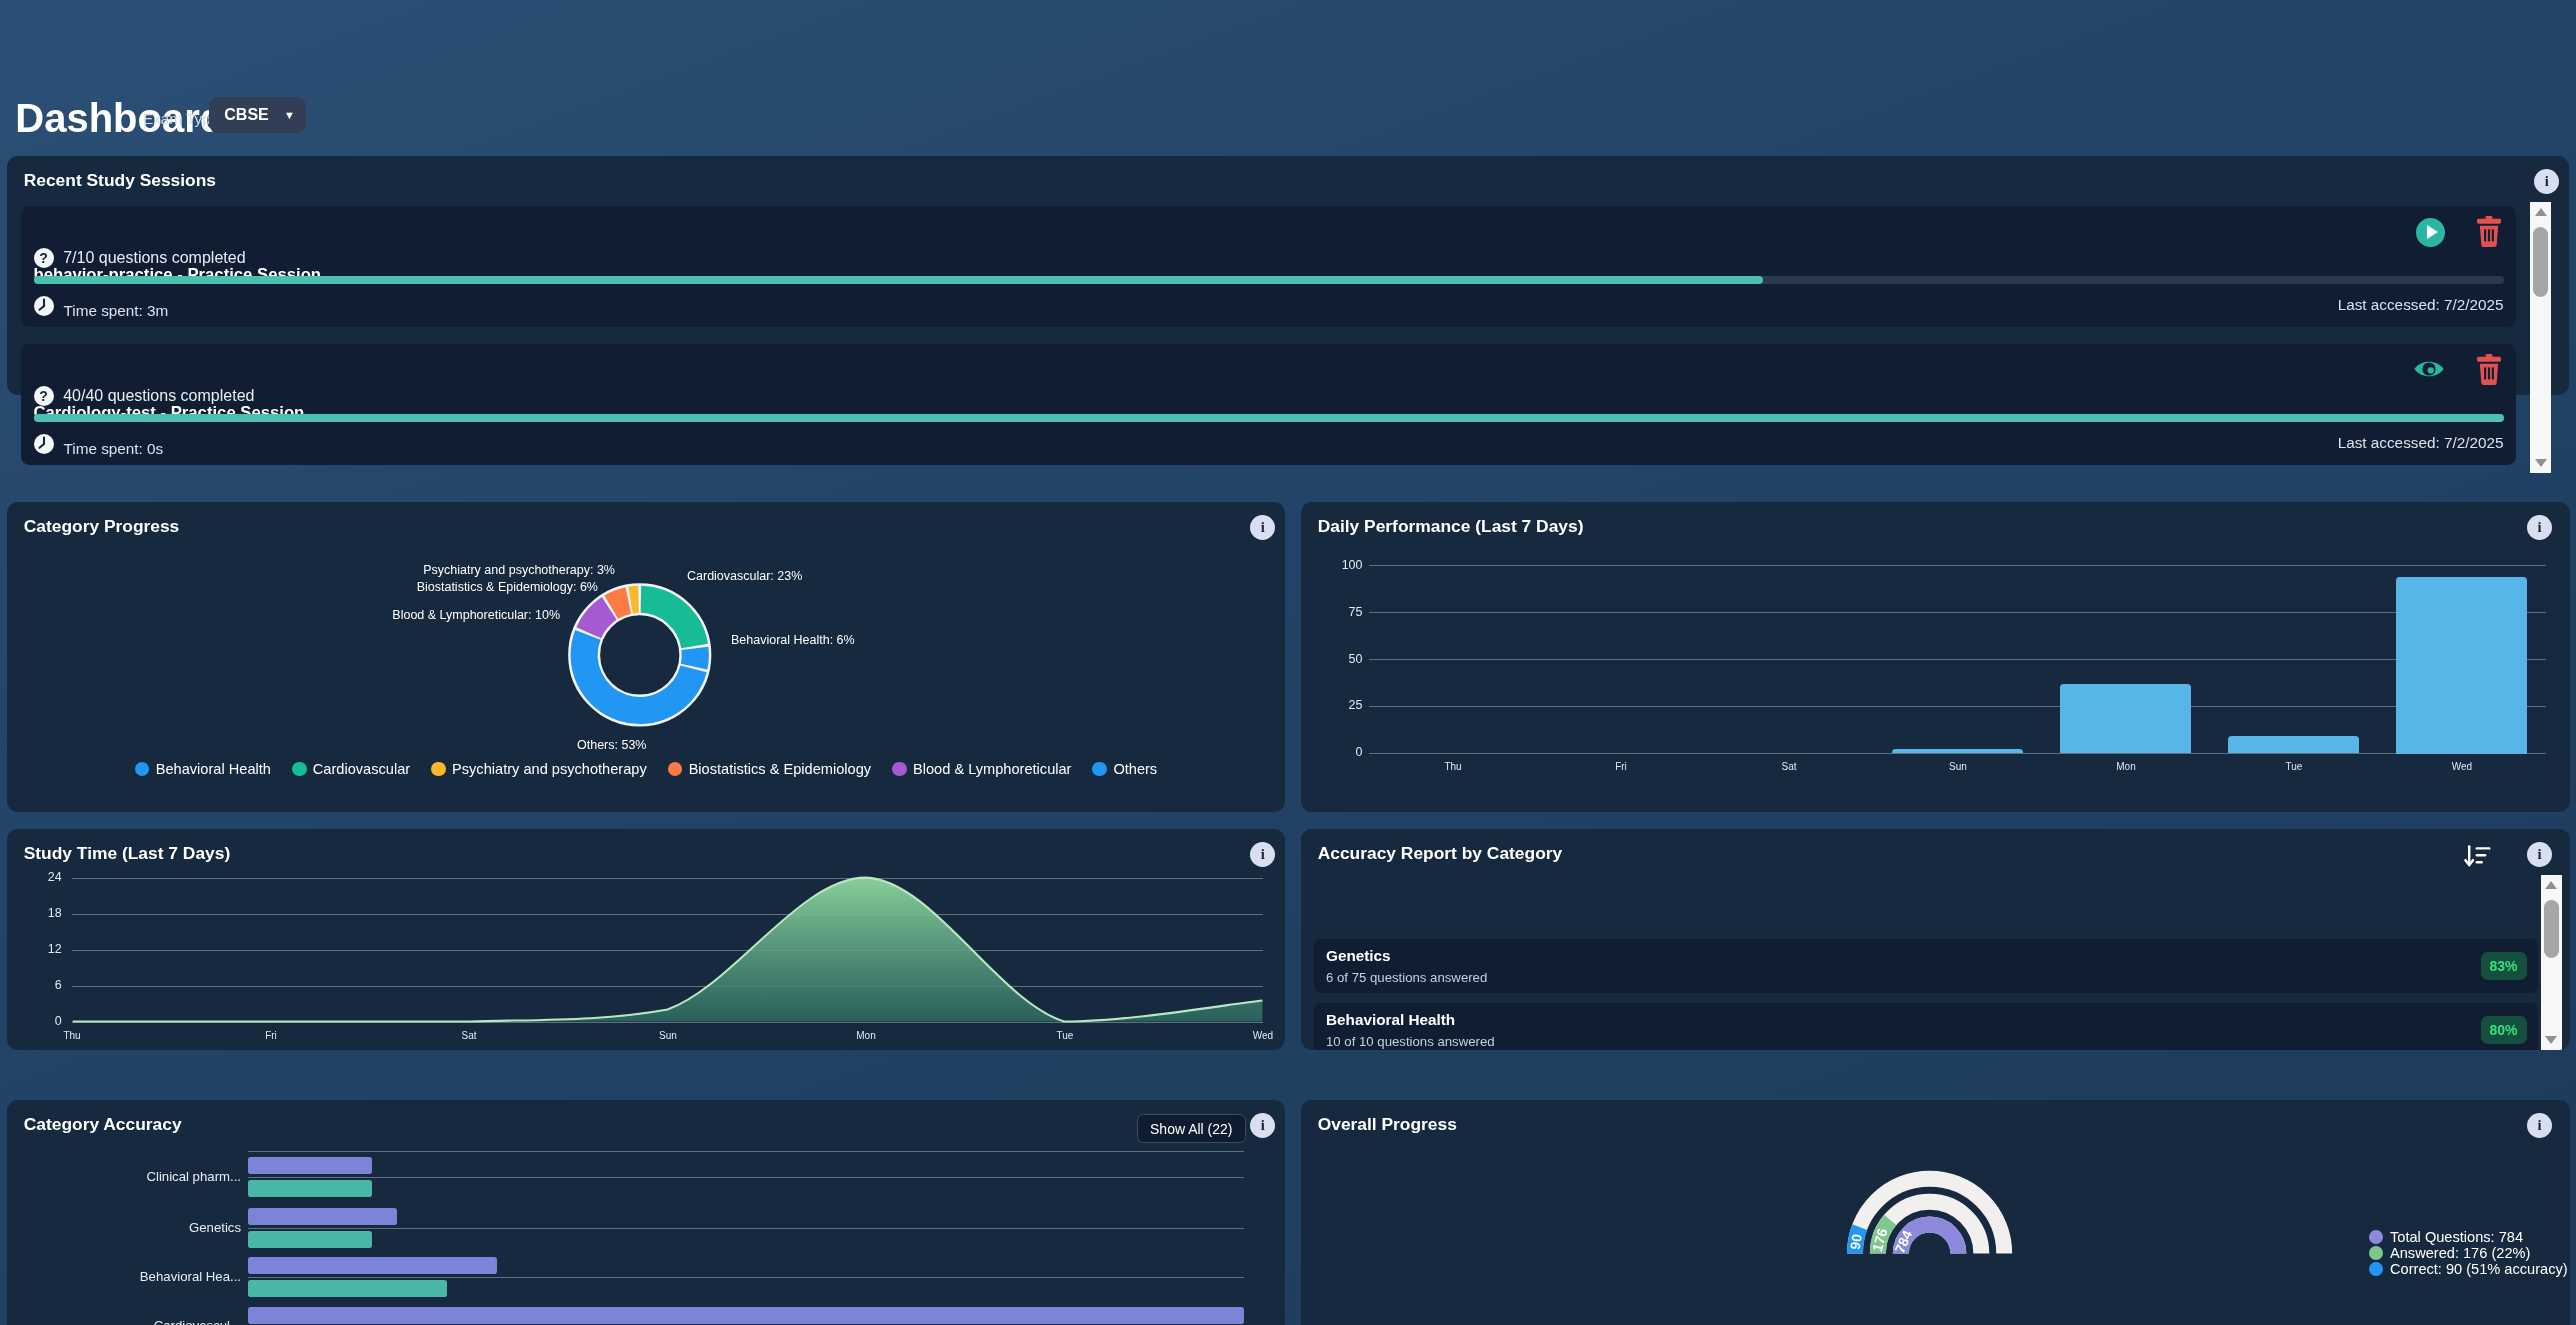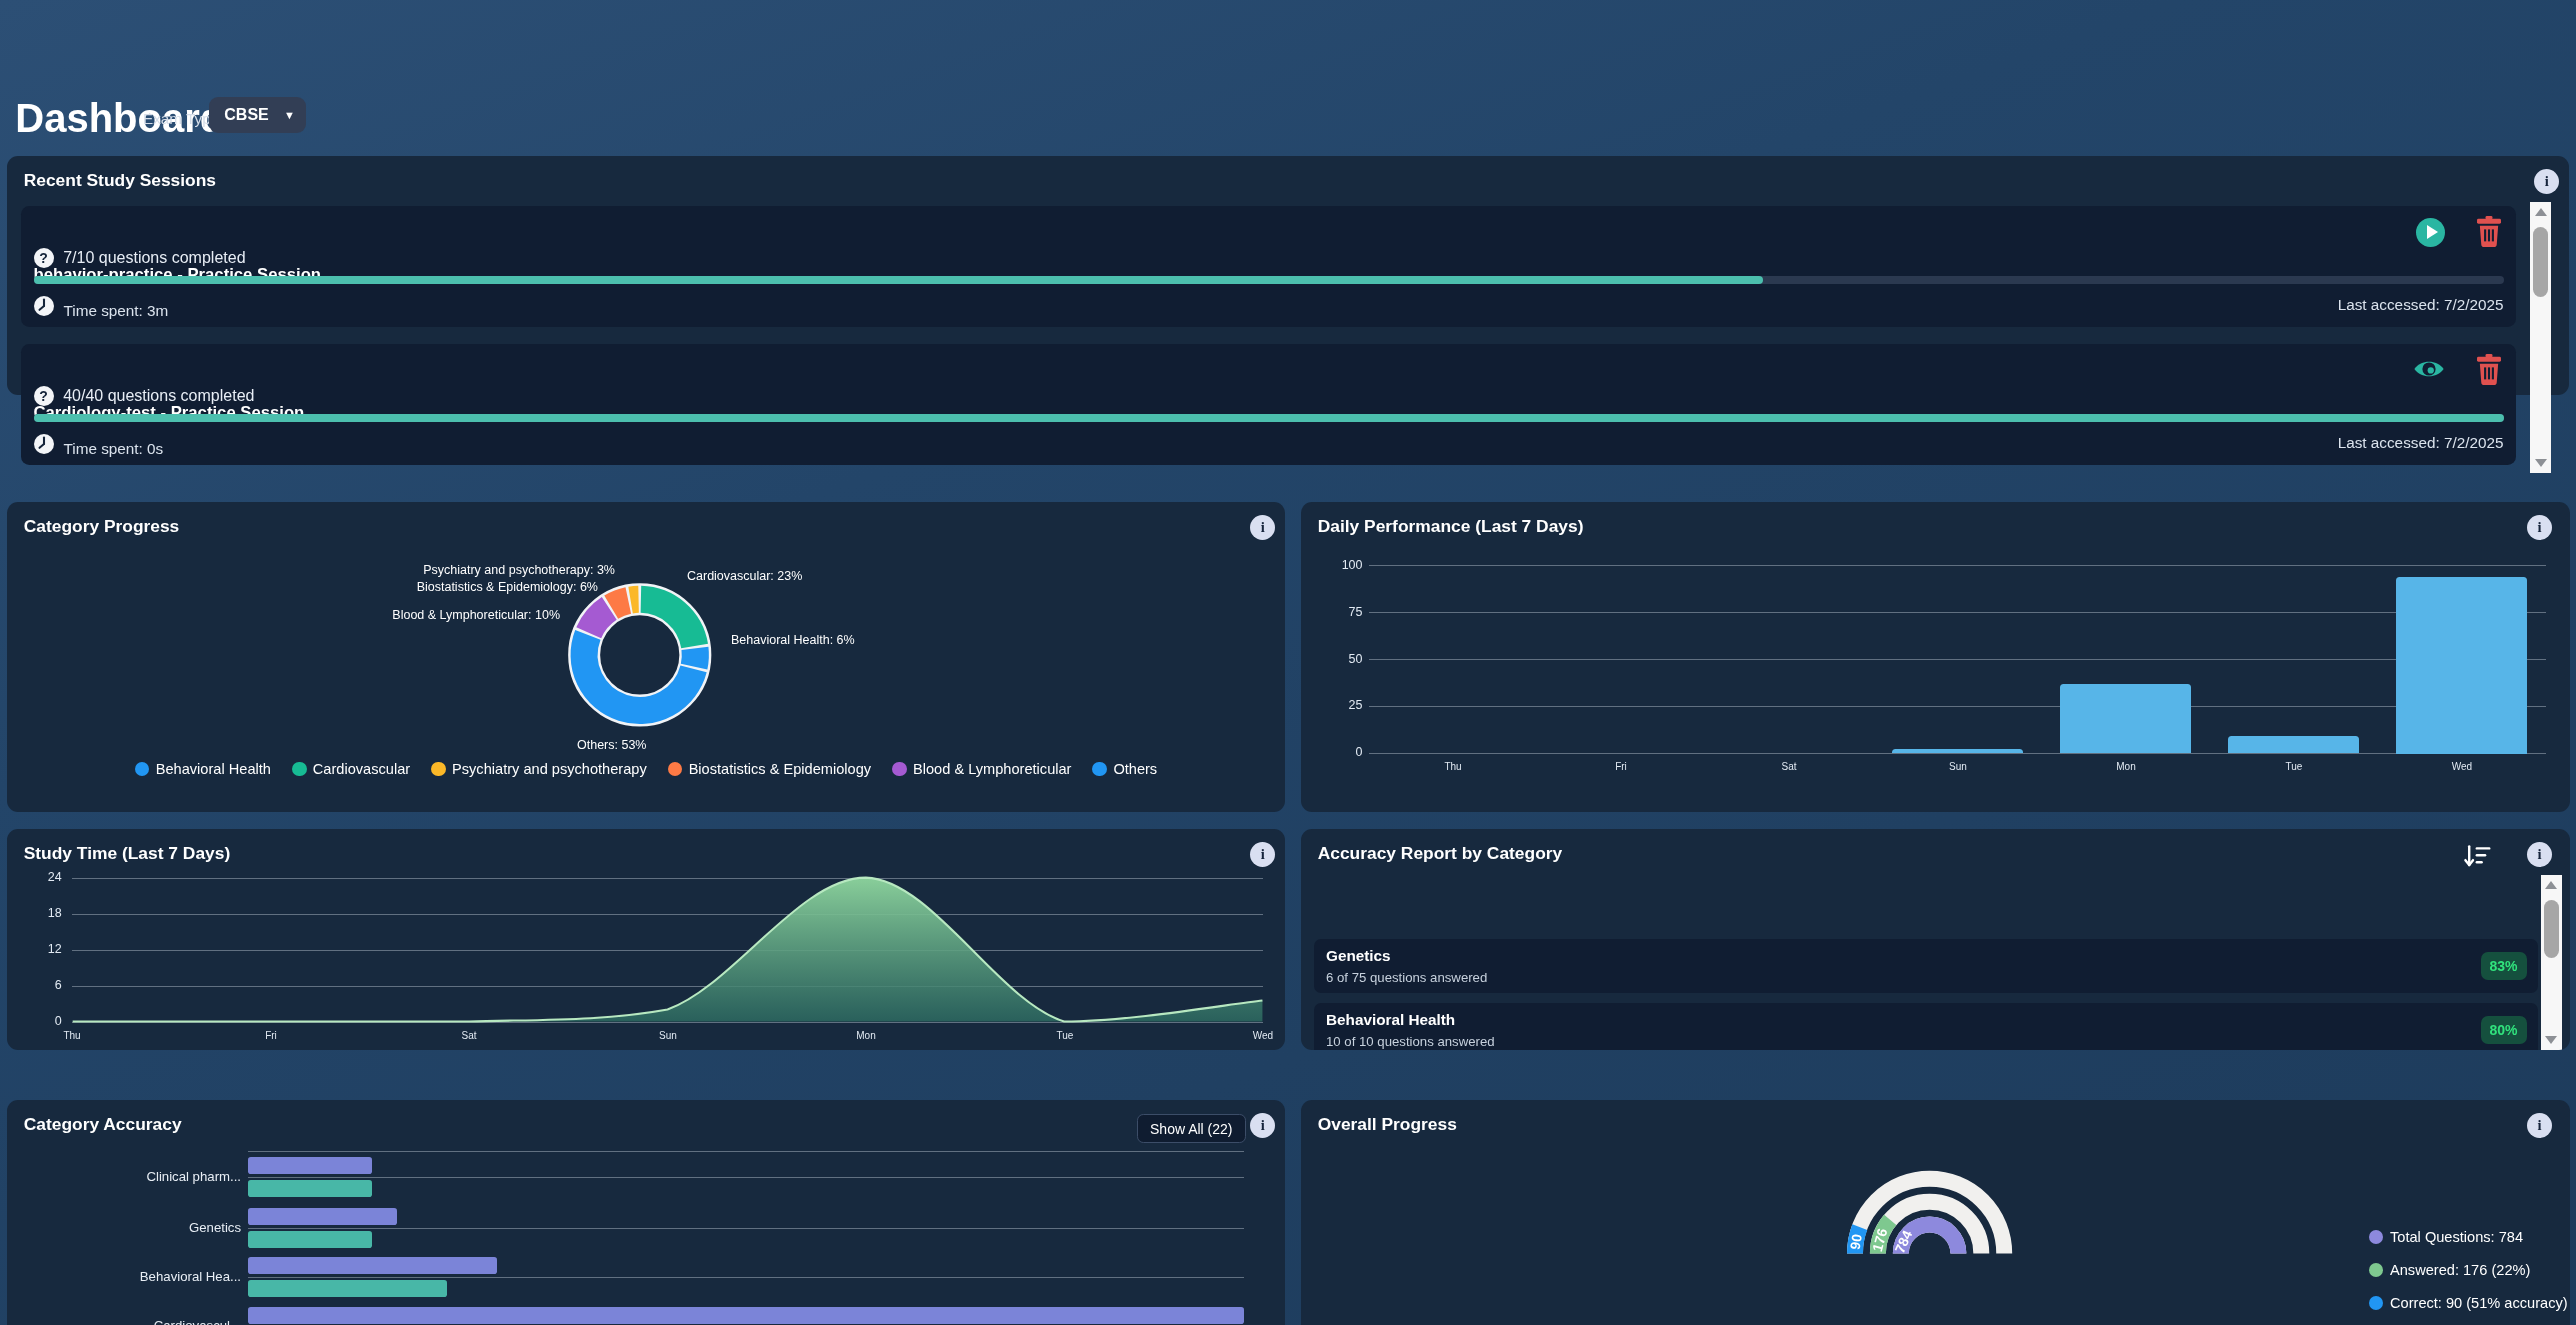--- a/index.html
+++ b/index.html
@@ -94,21 +94,21 @@
   .a-badge { position:absolute; right:11px; top:13.2px; width:46px; height:28px; border-radius:7px;
     background:#15503e; color:#31e27d; font-size:14px; font-weight:700;
     display:flex; align-items:center; justify-content:center; }
 
   
   .show-all { position:absolute; right:39px; top:14px; height:29px; padding:0 12.5px;
     background:#0f1c30; border:0.7px solid #3c4d68; border-radius:6.3px; color:#fff;
     font-size:14px; display:flex; align-items:center; cursor:pointer; font-family:inherit; }
 
   
-  #ov-legend { position:absolute; left:1068px; top:129px; display:flex; flex-direction:column; gap:17px; }
+  #ov-legend { position:absolute; left:1068px; top:129px; display:flex; flex-direction:column; gap:0; }
   .ov-item { display:flex; align-items:center; gap:7px; font-size:14.6px; }
   .ov-dot { width:14px; height:14px; border-radius:50%; }
 
   svg { position:absolute; left:0; top:0; }
   svg text { font-family:"Liberation Sans", sans-serif; }
 </style>
 </head>
 <body>
 
 <div id="app">

